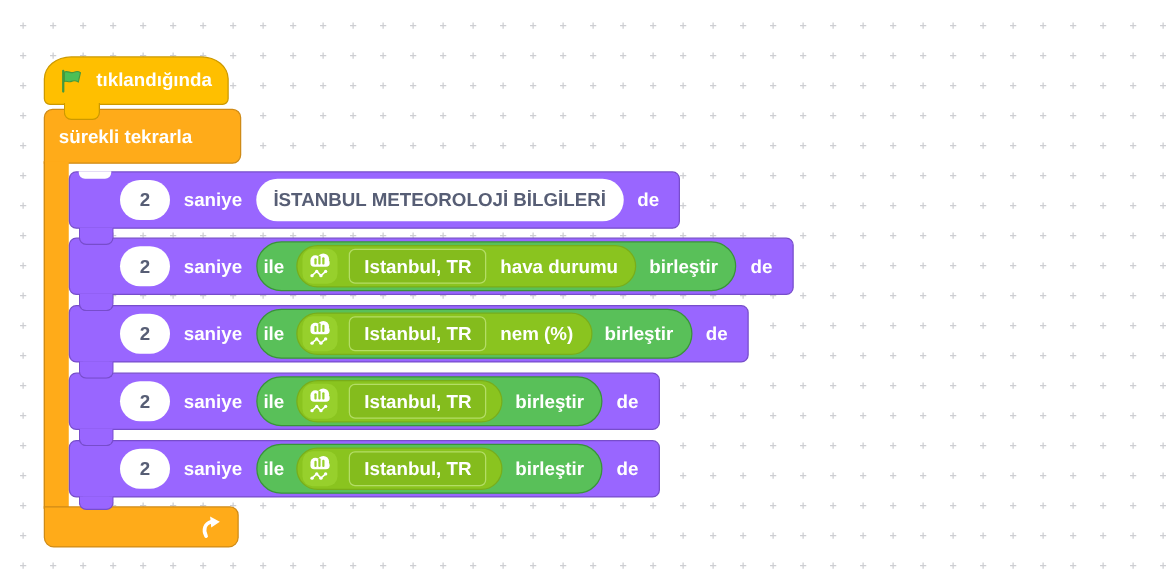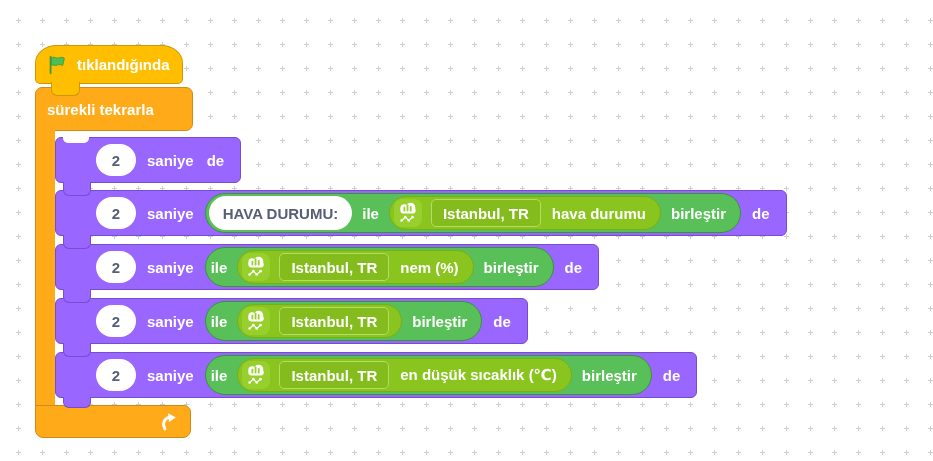--- a/index.html
+++ b/index.html
@@ -840,29 +840,29 @@
       </svg>
     </span>
     <span>tıklandığında</span>
   </div>
   <div class="hat-bump"></div>
 
   <div class="notch-white" style="left:63px;top:137px;"></div>
   <div class="blk say" style="left:55px;top:137px;">
     <span class="oval-num">2</span>
     <span class="lbl">saniye</span>
+    <span class="oval-text">İSTANBUL METEOROLOJİ BİLGİLERİ</span>
     <span class="lbl">de</span>
   </div>
   <div class="bump" style="left:63px;top:182px;"></div>
 
   <div class="blk say" style="left:55px;top:190px;">
     <span class="oval-num">2</span>
     <span class="lbl">saniye</span>
     <span class="join">
-      <span class="oval-text">HAVA DURUMU:</span>
       <span class="lbl">ile</span>
       <span class="weather">
         <span class="w-iconbg">
           <svg width="24" height="24" viewBox="0 0 32 32">
             <circle cx="11" cy="9.5" r="5.2" fill="#fff"></circle>
               <circle cx="19.5" cy="8.5" r="6.2" fill="#fff"></circle>
             <rect x="5.8" y="8.5" width="20.5" height="8" rx="4" fill="#fff"></rect>
             <rect x="10" y="7.5" width="2.4" height="6.5" rx="1" fill="#97D02C"></rect>
             <rect x="14.2" y="4.8" width="2.4" height="9.2" rx="1" fill="#97D02C"></rect>
             <rect x="18.4" y="6.5" width="2.4" height="7.5" rx="1" fill="#97D02C"></rect>
@@ -956,20 +956,19 @@
             <rect x="14.2" y="4.8" width="2.4" height="9.2" rx="1" fill="#97D02C"></rect>
             <rect x="18.4" y="6.5" width="2.4" height="7.5" rx="1" fill="#97D02C"></rect>
             <path d="M7.5 26 L12.5 21.5 L17 26 L22 21.5" fill="none" stroke="#fff" stroke-width="1.6"></path>
             <circle cx="7.5" cy="26" r="1.8" fill="#fff"></circle>
               <circle cx="12.5" cy="21.5" r="1.8" fill="#fff"></circle>
             <circle cx="17" cy="26" r="1.8" fill="#fff"></circle>
               <circle cx="22" cy="21.5" r="1.8" fill="#fff"></circle>
           </svg>
         </span>
         <span class="w-input">Istanbul, TR</span>
-        <span class="lbl">en düşük sıcaklık (℃)</span>
       </span>
       <span class="lbl">birleştir</span>
     </span>
     <span class="lbl">de</span>
   </div>
   <div class="bump" style="left:63px;top:397px;height:10px;"></div>
 </div>
 
 </body></html>

